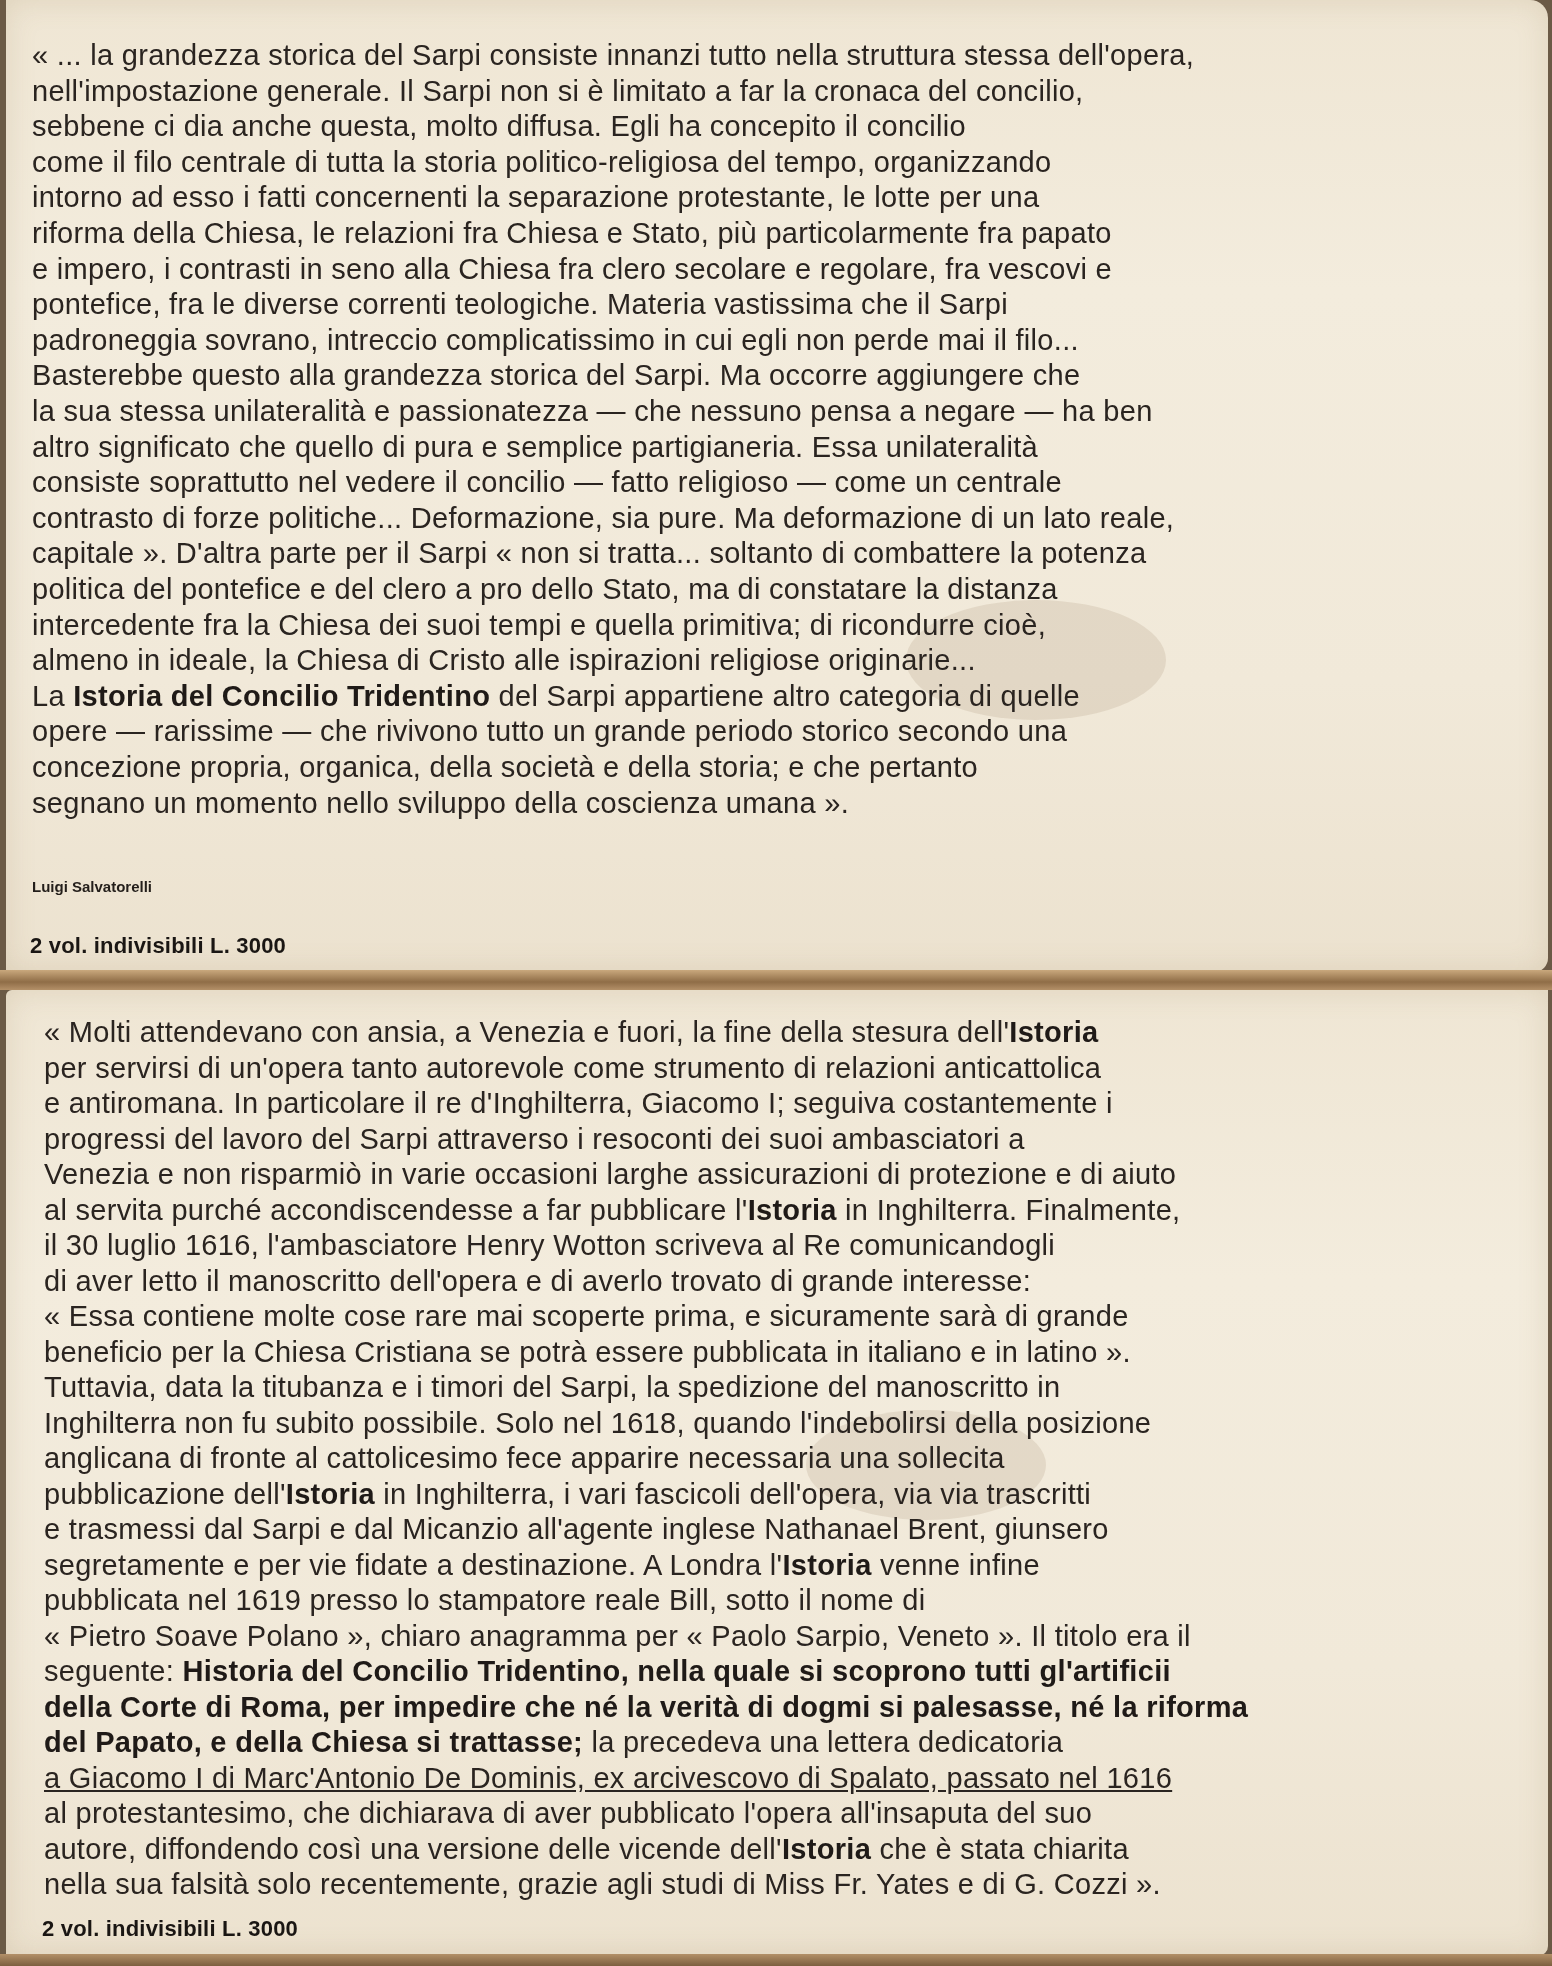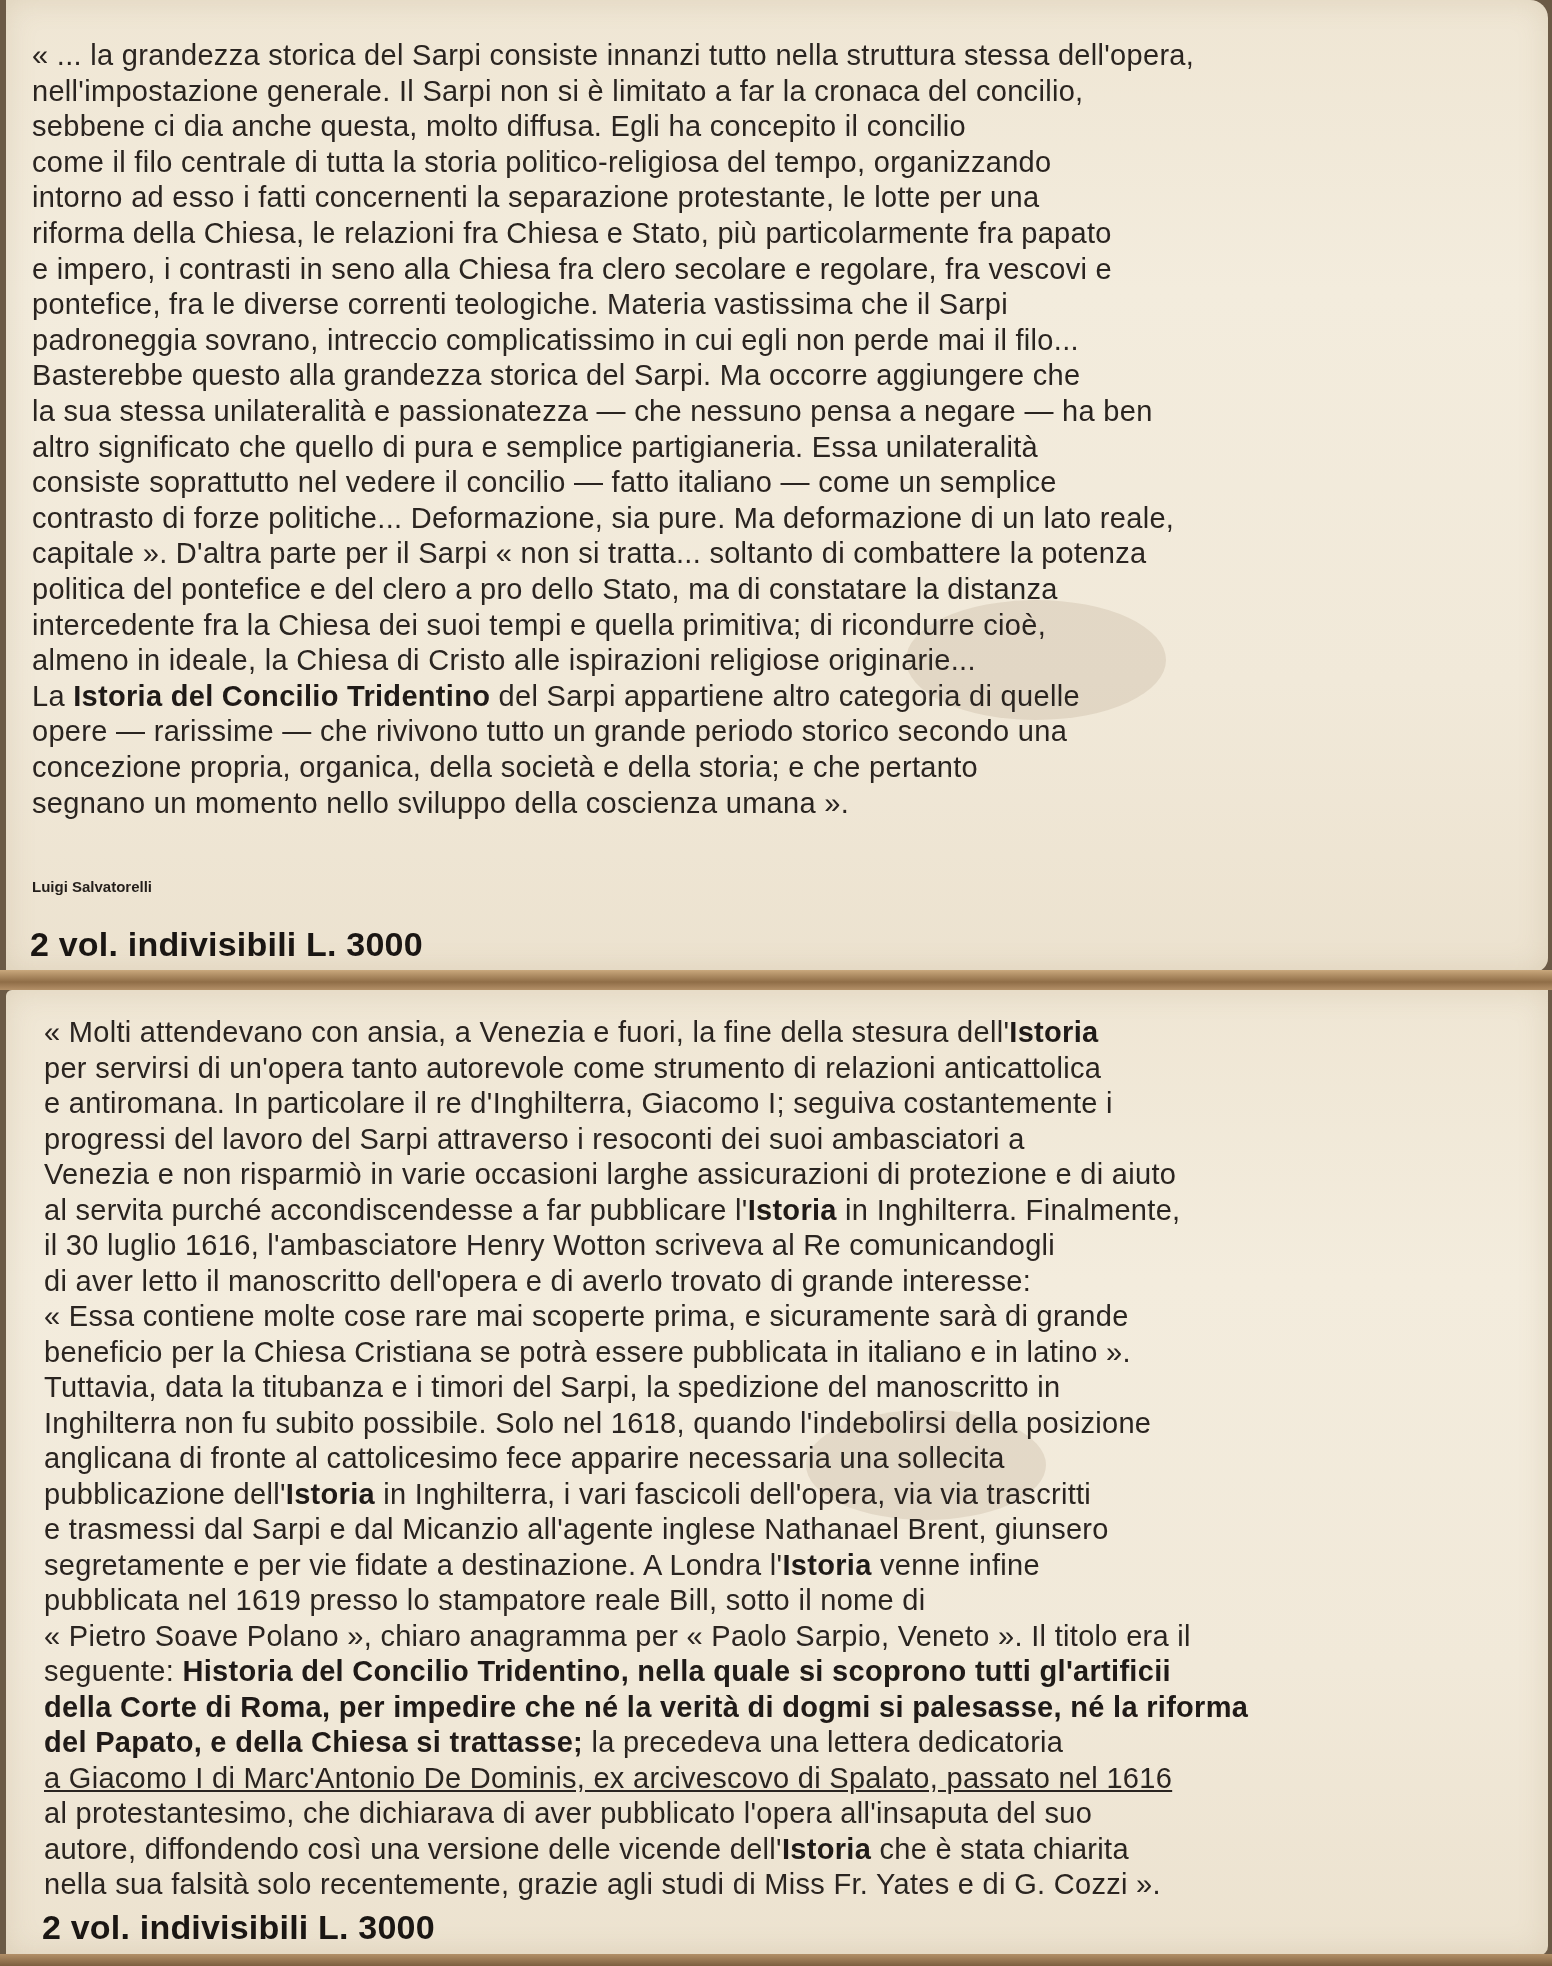--- a/index.html
+++ b/index.html
@@ -18,42 +18,42 @@
   .edge-band { position: absolute; left: 0; right: 0; background: #a8865e; }
   #band-1 { top: 970px; height: 20px; background: linear-gradient(180deg,#c9a87d,#8f6d47 60%,#b39068); }
   #band-2 { top: 1954px; height: 12px; background: linear-gradient(180deg,#b39068,#7d5f3f); }
   .line {
     position: absolute; white-space: nowrap;
     font-size: 29px; line-height: 35px; color: #2a2420;
     letter-spacing: 0.3px;
   }
   .line b { font-weight: bold; color: #1f1a17; }
   .author { position: absolute; font-size: 15px; font-weight: bold; color: #231e1a; white-space: nowrap; margin-top: 30px; }
-  .price  { position: absolute; font-size: 34px; font-weight: bold; color: #1a1613; white-space: nowrap; letter-spacing: 0.2px; }
+  .price  { position: absolute; font-size: 22px; font-weight: bold; color: #1a1613; white-space: nowrap; letter-spacing: 0.2px; margin-top: 8px; }
   .stain { position: absolute; border-radius: 50%; background: rgba(120,90,55,0.12); }
 </style>
 </head>
 <body>
 
 <div class="panel" id="panel-1">
   <div class="stain" style="left:900px;top:600px;width:260px;height:120px;"></div>
   <div id="p1-text">
       <div class="line" style="left: 26px; top: 38px;">« ... la grandezza storica del Sarpi consiste innanzi tutto nella struttura stessa dell'opera,</div>
       <div class="line" style="left: 26px; top: 73.6px;">nell'impostazione generale. Il Sarpi non si è limitato a far la cronaca del concilio,</div>
       <div class="line" style="left: 26px; top: 109.2px;">sebbene ci dia anche questa, molto diffusa. Egli ha concepito il concilio</div>
       <div class="line" style="left: 26px; top: 144.8px;">come il filo centrale di tutta la storia politico-religiosa del tempo, organizzando</div>
       <div class="line" style="left: 26px; top: 180.4px; text-align: center;">intorno ad esso i fatti concernenti la separazione protestante, le lotte per una</div>
       <div class="line" style="left: 26px; top: 216px;">riforma della Chiesa, le relazioni fra Chiesa e Stato, più particolarmente fra papato</div>
       <div class="line" style="left: 26px; top: 251.6px;">e impero, i contrasti in seno alla Chiesa fra clero secolare e regolare, fra vescovi e</div>
       <div class="line" style="left: 26px; top: 287.2px;">pontefice, fra le diverse correnti teologiche. Materia vastissima che il Sarpi</div>
       <div class="line" style="left: 26px; top: 322.8px;">padroneggia sovrano, intreccio complicatissimo in cui egli non perde mai il filo...</div>
       <div class="line" style="left: 26px; top: 358.4px;">Basterebbe questo alla grandezza storica del Sarpi. Ma occorre aggiungere che</div>
       <div class="line" style="left: 26px; top: 394px;">la sua stessa unilateralità e passionatezza — che nessuno pensa a negare — ha ben</div>
       <div class="line" style="left: 26px; top: 429.6px;">altro significato che quello di pura e semplice partigianeria. Essa unilateralità</div>
-      <div class="line" style="left: 26px; top: 465.2px;">consiste soprattutto nel vedere il concilio — fatto italiano — come un semplice</div>
+      <div class="line" style="left: 26px; top: 465.2px;">consiste soprattutto nel vedere il concilio — fatto religioso — come un centrale</div>
       <div class="line" style="left: 26px; top: 500.8px;">contrasto di forze politiche... Deformazione, sia pure. Ma deformazione di un lato reale,</div>
       <div class="line" style="left: 26px; top: 536.4px;">capitale ». D'altra parte per il Sarpi « non si tratta... soltanto di combattere la potenza</div>
       <div class="line" style="left: 26px; top: 572px;">politica del pontefice e del clero a pro dello Stato, ma di constatare la distanza</div>
       <div class="line" style="left: 26px; top: 607.6px;">intercedente fra la Chiesa dei suoi tempi e quella primitiva; di ricondurre cioè,</div>
       <div class="line" style="left: 26px; top: 643.2px;">almeno in ideale, la Chiesa di Cristo alle ispirazioni religiose originarie...</div>
       <div class="line" style="left: 26px; top: 678.8px;"><span>La </span><b>Istoria del Concilio Tridentino</b><span> del Sarpi appartiene altro categoria di quelle</span></div>
       <div class="line" style="left: 26px; top: 714.4px;">opere — rarissime — che rivivono tutto un grande periodo storico secondo una</div>
       <div class="line" style="left: 26px; top: 750px;">concezione propria, organica, della società e della storia; e che pertanto</div>
       <div class="line" style="left: 26px; top: 785.6px;">segnano un momento nello sviluppo della coscienza umana ».</div>
     </div>

